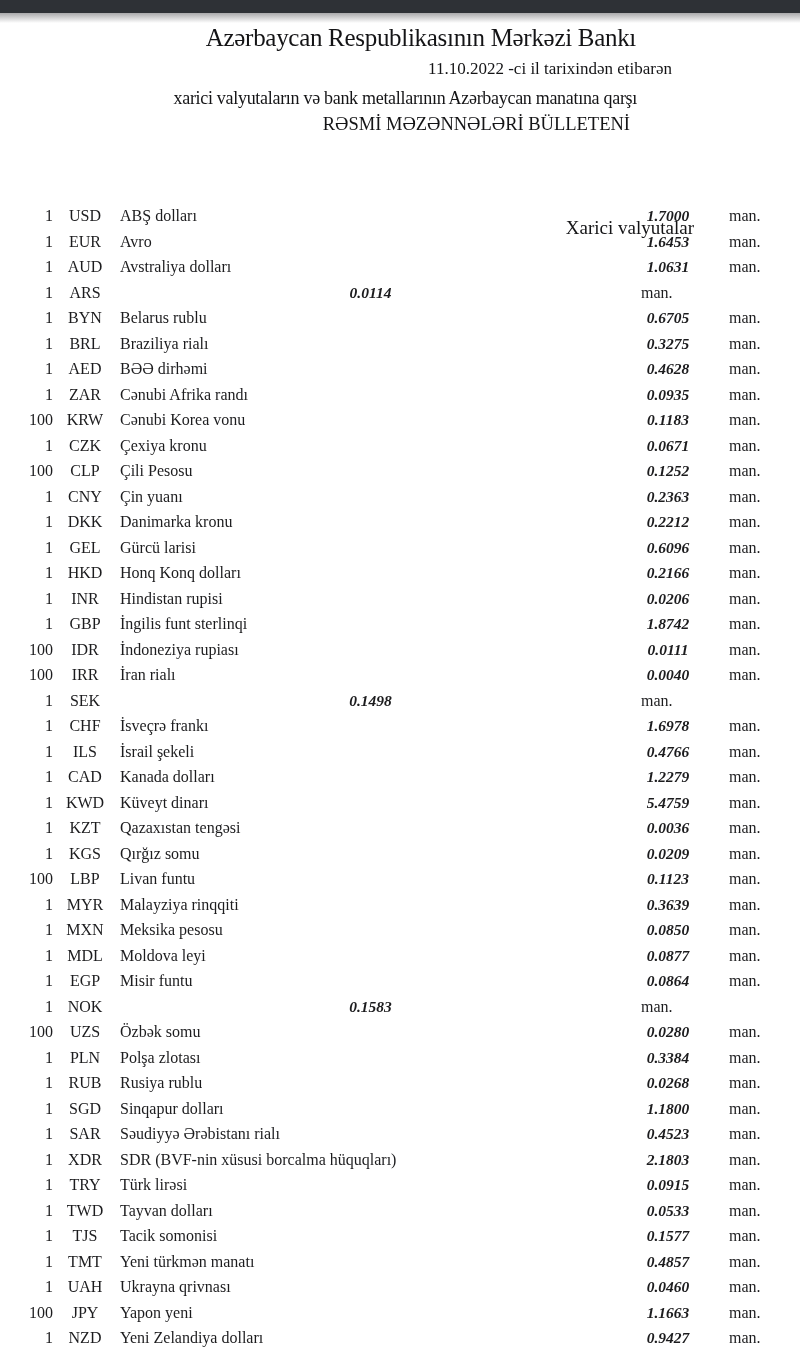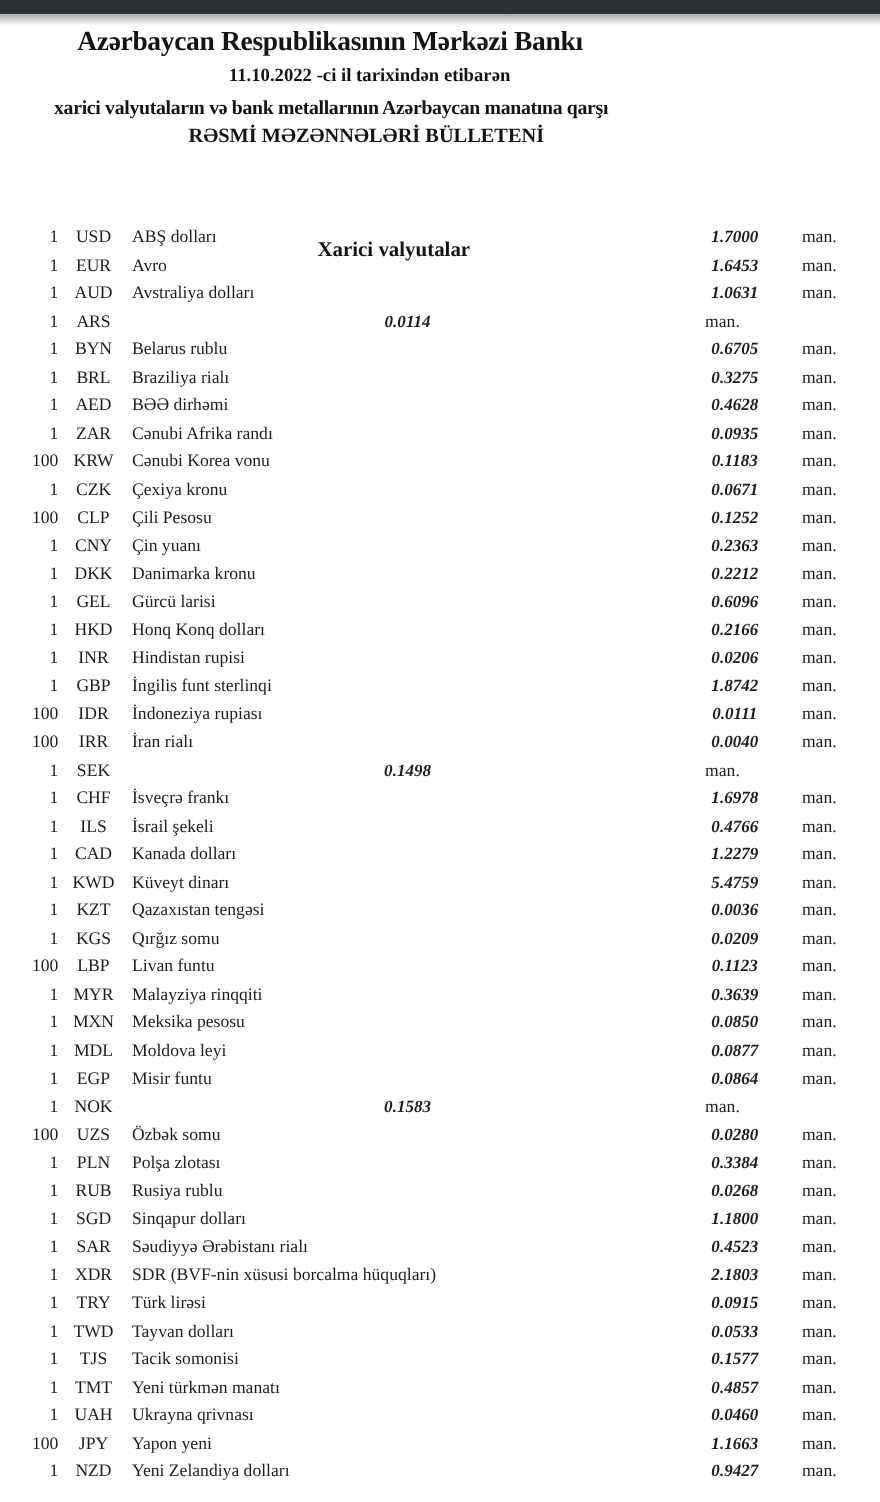--- a/index.html
+++ b/index.html
@@ -15,27 +15,27 @@
   .topbar{
     position:absolute;top:0;left:0;width:800px;height:13px;
     background:#2e3136;
   }
   .topbar-shadow{
     position:absolute;top:13px;left:0;width:800px;height:10px;
     background:linear-gradient(to bottom,#a9a9ab,rgba(255,255,255,0));
   }
   .hline{
     position:absolute;left:0;width:672px;
-    text-align:center;font-weight:bold;color:#141416;
+    text-align:right;font-weight:normal;color:#141416;
     white-space:nowrap;
   }
   .h-title   {top:24px; font-size:25px; line-height:28px; letter-spacing:-0.3px;}
   .h-date    {top:59px; font-size:17px; line-height:20px;}
   .h-scope   {top:86px; font-size:18px; line-height:24px; letter-spacing:-0.3px;}
-  .h-bulletin{top:112px;font-size:18.5px;line-height:24px;padding-left:39px;}
+  .h-bulletin{top:112px;font-size:18.5px;line-height:24px;}
   .h-section {top:172px;font-size:19px; line-height:24px;margin-top:44px;}
   .shiftL1{position:relative;left:-36px;}
   .shiftL3{position:relative;left:-35px;}
   .shiftL4{position:relative;left:-42px;}
   .shiftSec{position:relative;left:22px;}
 
   .rows{
     position:absolute;top:203px;left:0;width:800px;
   }
   .row{

